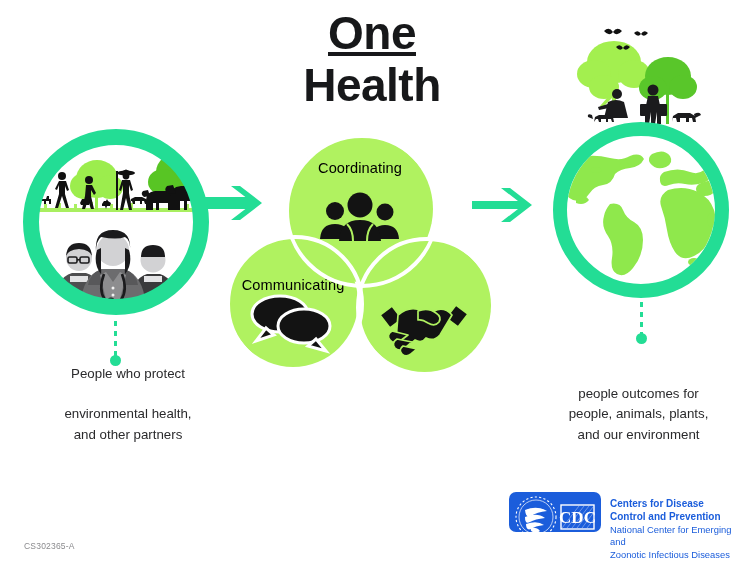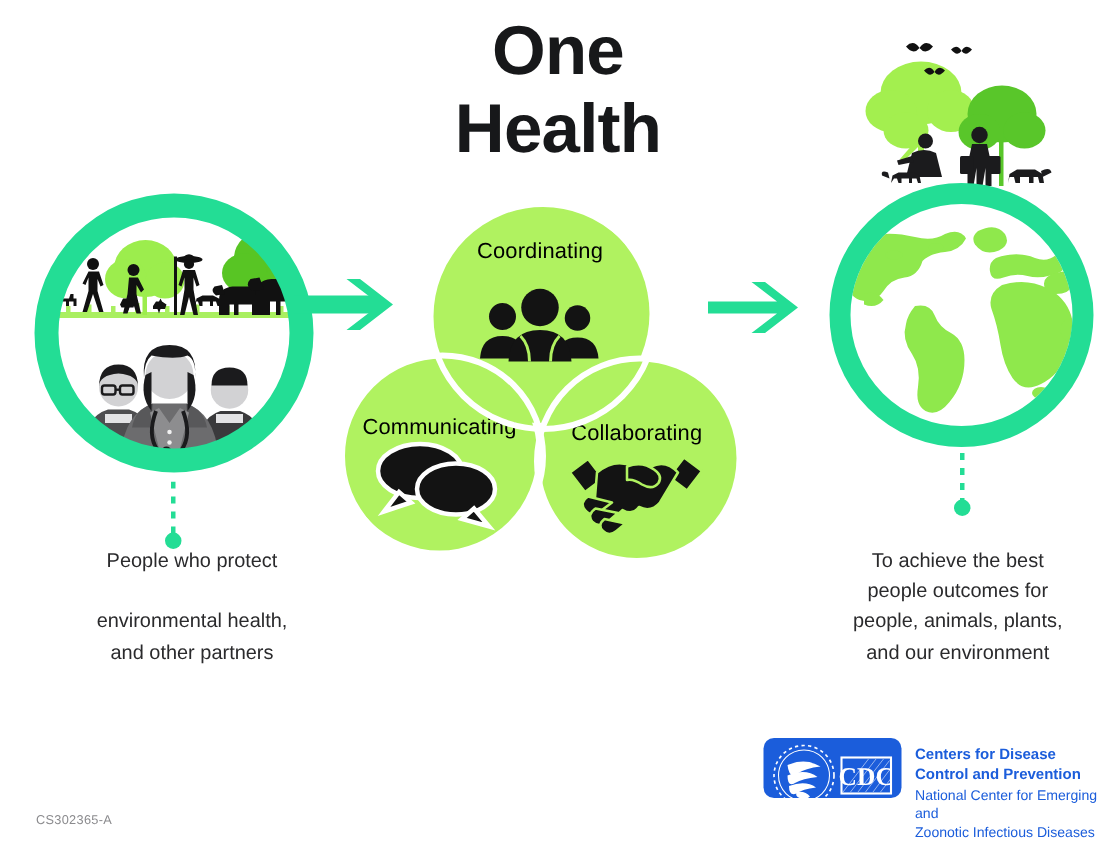--- a/index.html
+++ b/index.html
@@ -24,21 +24,21 @@
     left: 0;
     top: 8px;
     width: 744px;
     text-align: center;
     font-size: 46px;
     line-height: 1.12;
     font-weight: bold;
     color: #17181a;
     letter-spacing: -0.5px;
   }
-  .title .l1 { display: block; }
+  .title .l1 { display: block; text-decoration: underline; }
   .title .l2 { display: block; }
 
   
   .abs { position: absolute; }
 
   
   #left-group {
     position: absolute;
     left: 18px;
     top: 124px;
@@ -316,21 +316,20 @@
           <path d="M38 91 l-10 13 l18 -6 z" fill="#131313"></path>
         </g>
         <g stroke="#ffffff" stroke-width="3">
           <ellipse cx="76" cy="89" rx="26" ry="17" fill="#131313"></ellipse>
           <path d="M88 102 l10 12 l-18 -5 z" fill="#131313"></path>
         </g>
       </svg>
     </div>
 
     <div class="venn" id="venn-right">
-      <div class="venn-label">Collaborating</div>
       <svg width="133" height="133" viewBox="0 0 133 133" style="position:absolute;left:0;top:0;">
         <g fill="#131313" stroke="#b0f260" stroke-width="1.7" stroke-linejoin="round">
 
           <path d="M22 76 l12 -9 l10 13 l-12 9 z"></path>
 
           <path d="M110 75 l-12 -9 l-10 13 l12 9 z"></path>
 
           <path d="M40 76 q12 -10 24 -4 q6 3 12 0 q10 -5 18 4 l-12 20 q-6 7 -14 3 q-4 6 -11 2 q-4 5 -10 1 q-4 4 -9 -1 z"></path>
 
           <path d="M34 92 q-6 4 -2 9 q4 5 10 1 l8 -6 z"></path>
@@ -437,21 +436,21 @@
   </div>
 
   <div class="caption" id="caption-left">
     <span>People who protect</span><br>
     <br>
     <span>environmental health,</span><br>
     <span>and other partners</span>
   </div>
 
   <div class="caption" id="caption-right">
-    <span>To achieve the best</span><br>
+    <br>
     <span>people outcomes for</span><br>
     <span>people, animals, plants,</span><br>
     <span>and our environment</span>
   </div>
 
   <div id="cs-code">CS302365-A</div>
 
   <div id="cdc-logo">
     <div id="cdc-badge">
       <svg width="92" height="50" viewBox="0 0 92 50">

